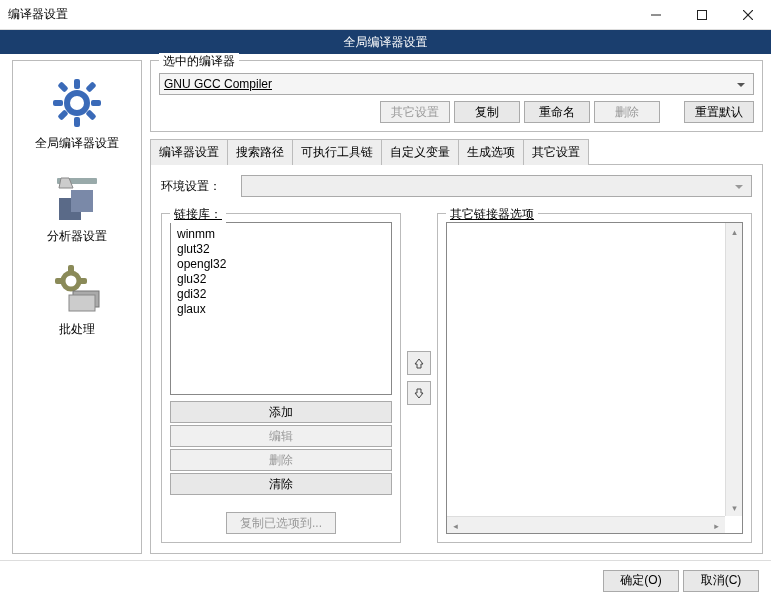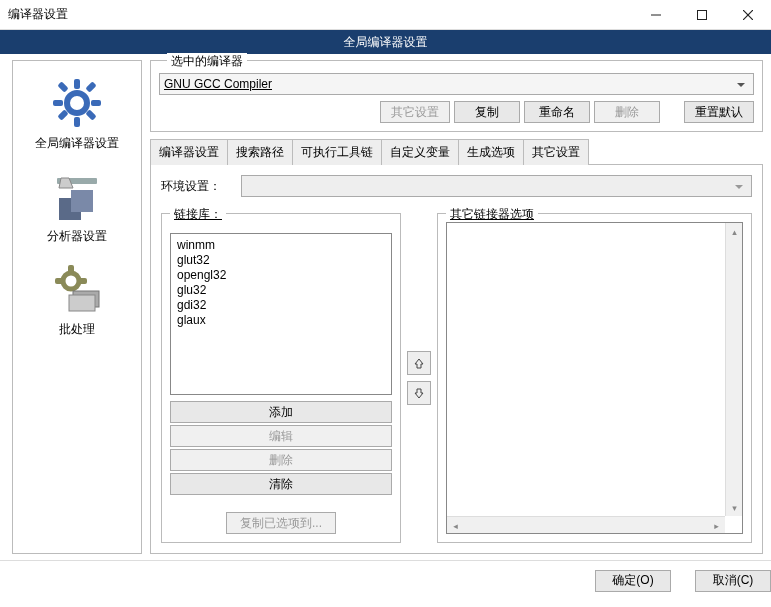--- a/index.html
+++ b/index.html
@@ -15,21 +15,21 @@
 
 .sidebar { width: 130px; border: 1px solid #bbb; background: #fff; display: flex; flex-direction: column; align-items: center; padding: 8px 4px; gap: 4px; }
 .sidebar-item { display: flex; flex-direction: column; align-items: center; width: 100%; padding: 6px 2px; cursor: pointer; }
 .sidebar-item.selected { }
 .sidebar-icon { width: 56px; height: 56px; display: flex; align-items: center; justify-content: center; margin-bottom: 4px; }
 .sidebar-label { text-align: center; }
 
 .content { flex: 1; display: flex; flex-direction: column; gap: 6px; }
 
 .fieldset { border: 1px solid #bbb; padding: 8px; position: relative; }
-.fieldset-legend { position: absolute; top: -8px; left: 16px; background: #fff; padding: 0 4px; }
+.fieldset-legend { position: absolute; top: -8px; left: 8px; background: #fff; padding: 0 4px; }
 
 .compiler-select { width: 100%; height: 22px; border: 1px solid #aaa; background: #f5f5f5; padding: 0 4px; display: flex; align-items: center; position: relative; margin-top: 4px; text-decoration: underline; }
 .compiler-select::after { content: ""; position: absolute; right: 8px; top: 9px; border-left: 4px solid transparent; border-right: 4px solid transparent; border-top: 4px solid #555; }
 
 .btn-row { display: flex; gap: 4px; justify-content: flex-end; margin-top: 6px; }
 .btn { height: 22px; min-width: 66px; padding: 0 10px; border: 1px solid #aaa; background: #e8e8e8; display: inline-flex; align-items: center; justify-content: center; cursor: pointer; }
 .btn:disabled, .btn.disabled { color: #999; background: #f0f0f0; cursor: default; }
 
 .tabs { display: flex; border-bottom: 1px solid #bbb; }
 .tab { padding: 4px 8px; border: 1px solid #bbb; border-bottom: none; background: #eee; margin-right: -1px; cursor: pointer; position: relative; top: 1px; }
@@ -38,35 +38,35 @@
 .tab-body { border: 1px solid #bbb; border-top: none; padding: 10px; flex: 1; display: flex; flex-direction: column; }
 
 .env-row { display: flex; align-items: center; gap: 20px; margin-bottom: 16px; }
 .env-select { flex: 1; height: 22px; border: 1px solid #aaa; background: #eee; position: relative; }
 .env-select::after { content: ""; position: absolute; right: 8px; top: 9px; border-left: 4px solid transparent; border-right: 4px solid transparent; border-top: 4px solid #999; }
 
 .linker-area { display: flex; gap: 4px; flex: 1; }
 .link-col { position: relative; border: 1px solid #bbb; padding: 8px; display: flex; flex-direction: column; flex: 1; }
 .link-col-title { position: absolute; top: -8px; left: 8px; background: #fff; padding: 0 4px; text-decoration: underline; }
 
-.listbox { border: 1px solid #888; background: #fff; flex: 1; padding: 4px 6px; overflow: auto; white-space: pre; line-height: 1.25; margin-top: 11px; }
+.listbox { border: 1px solid #888; background: #fff; flex: 1; padding: 4px 6px; overflow: auto; white-space: pre; line-height: 1.25; }
 
 .list-btns { display: flex; gap: 2px; justify-content: center; margin-top: 6px; flex-direction: column; }
 
 .updown { width: 28px; display: flex; flex-direction: column; justify-content: center; gap: 6px; align-items: center; }
 .arrow-btn { width: 24px; height: 24px; border: 1px solid #aaa; background: #eee; display: flex; align-items: center; justify-content: center; cursor: pointer; }
 
 .copy-row { display: flex; justify-content: center; margin-top: 17px; }
 
 .textbox { border: 1px solid #888; background: #fff; flex: 1; position: relative; }
 .scrollbar-v { position: absolute; right: 0; top: 0; bottom: 17px; width: 17px; background: #f0f0f0; border-left: 1px solid #ddd; }
 .scrollbar-h { position: absolute; left: 0; right: 17px; bottom: 0; height: 17px; background: #f0f0f0; border-top: 1px solid #ddd; }
 .sb-arrow { position: absolute; width: 17px; height: 17px; display: flex; align-items: center; justify-content: center; color: #888; font-size: 9px; }
 
-.footer { height: 40px; display: flex; align-items: center; justify-content: flex-end; padding: 0 0; gap: 24px; border-top: 1px solid #ddd; }
+.footer { height: 40px; display: flex; align-items: center; justify-content: flex-end; padding: 0 12px; gap: 4px; border-top: 1px solid #ddd; }
 .footer .btn { min-width: 76px; }
 </style>
 </head>
 <body>
 
 <div class="titlebar">
   <span class="title">编译器设置</span>
   <div class="win-btn">
     <svg width="10" height="10">
         <line x1="0" y1="5" x2="10" y2="5" stroke="#222" stroke-width="1"></line>

